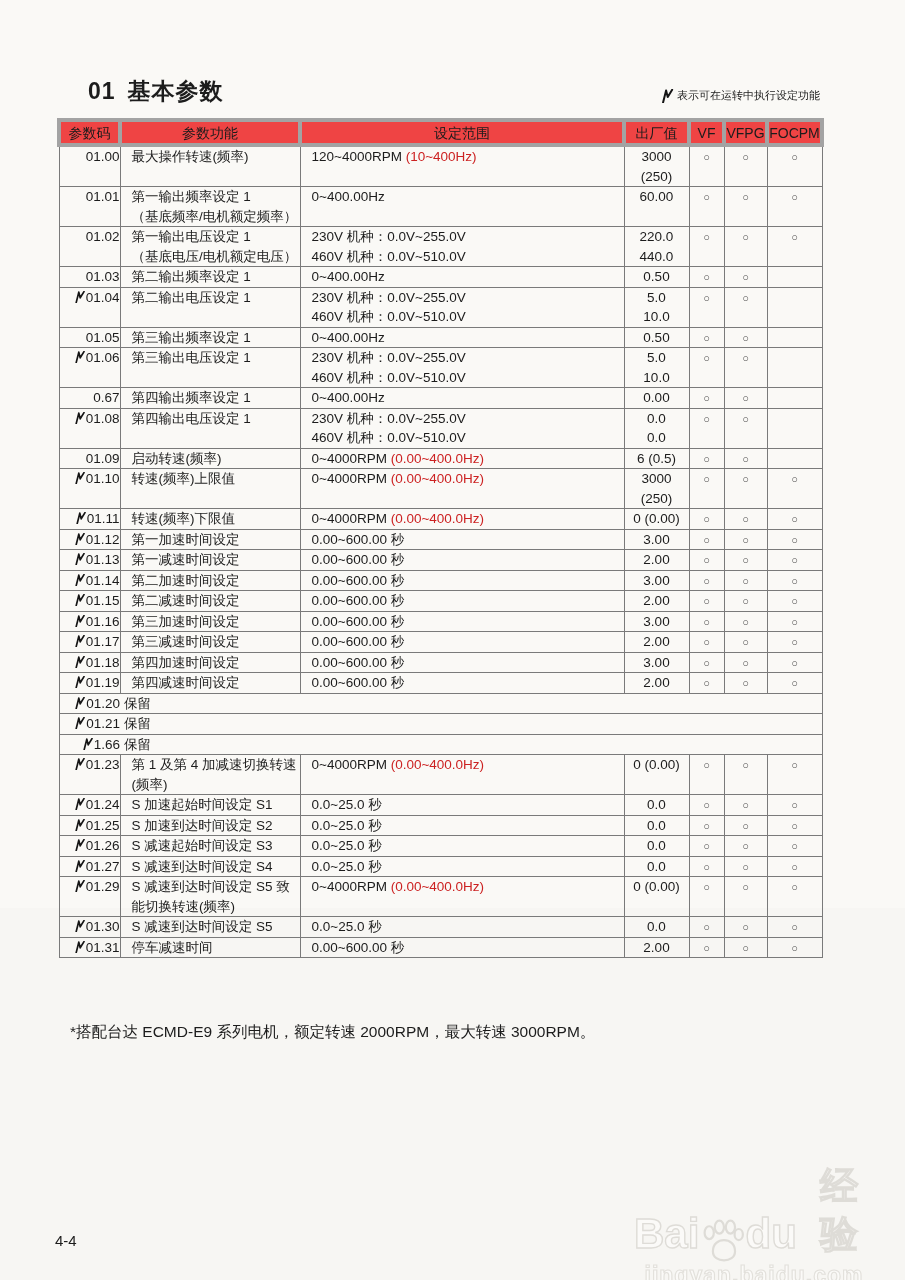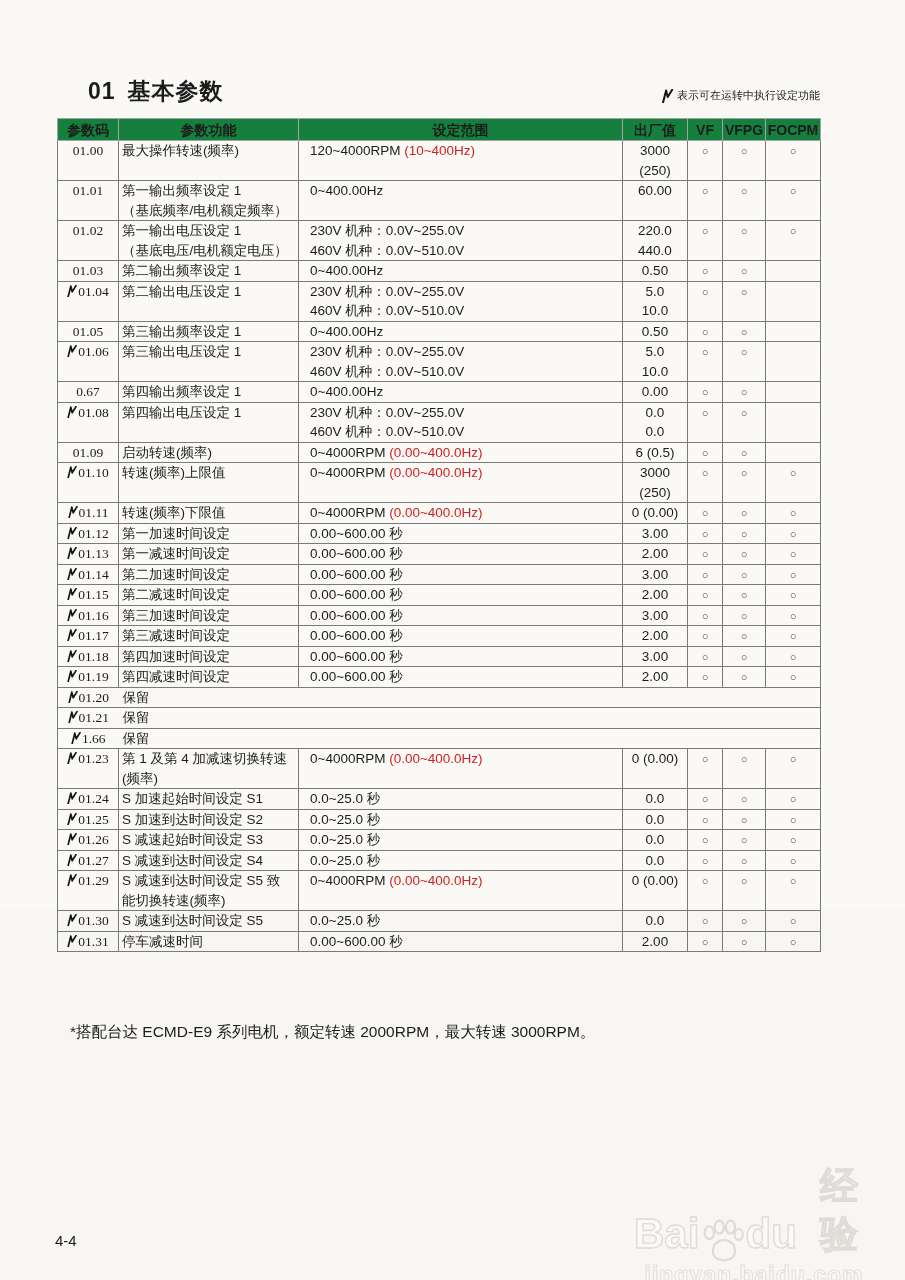--- a/index.html
+++ b/index.html
@@ -18,30 +18,30 @@
 
   .legend{position:absolute;top:88px;right:85px;font-size:11px;display:flex;align-items:center;gap:2px;}
   .legend svg{margin-right:1px;}
 
   table.params{
     position:absolute;left:57px;top:118px;width:763px;
     border-collapse:collapse;table-layout:fixed;
     background:transparent;
   }
   .params th{
-    border:1px solid #a3a3a3;background:#15803d;
-    font-size:14px;font-weight:700;height:21px;padding:0;line-height:20px;
+    border:4px solid #a3a3a3;background:#ef4444;
+    font-size:14px;font-weight:400;height:21px;padding:0;line-height:20px;
   }
   .params td{
     border:1px solid #7a7a7a;vertical-align:top;
     padding:0;line-height:19.5px;font-size:13.5px;
   }
-  td.code{text-align:center;white-space:nowrap;font-family:Liberation Serif, serif;}
+  td.code{text-align:right;white-space:nowrap;}
   td.code .bolt{vertical-align:-1px;margin-right:1px;}
-  td.func{padding-left:3px;}
+  td.func{padding-left:11px;}
   td.range{padding-left:11px;}
   td.def{text-align:center;}
   td.mk{text-align:center;font-size:11px;color:#4a4a4a;padding-top:2px;line-height:16px;}
   .red{color:#cc2222;}
   td.resCode{border-right:none;}
   td.resCell{border-left:none;padding-left:4px;}
 
   .footnote{position:absolute;left:57px;top:1009px;font-size:15.5px;margin:13px;}
 
   .pageno{position:absolute;left:55px;top:1232px;font-size:15px;}

